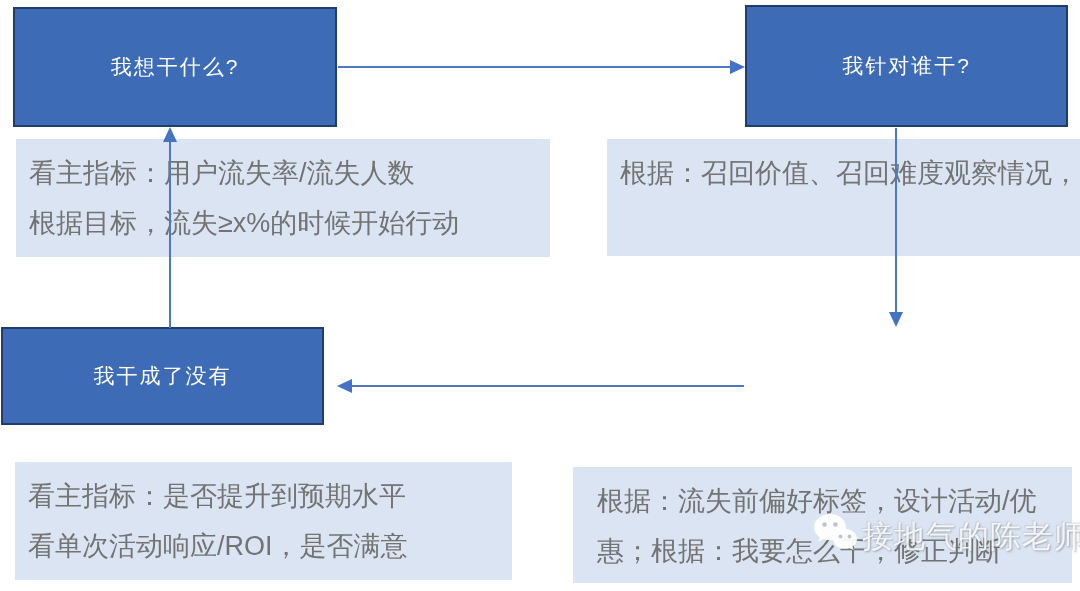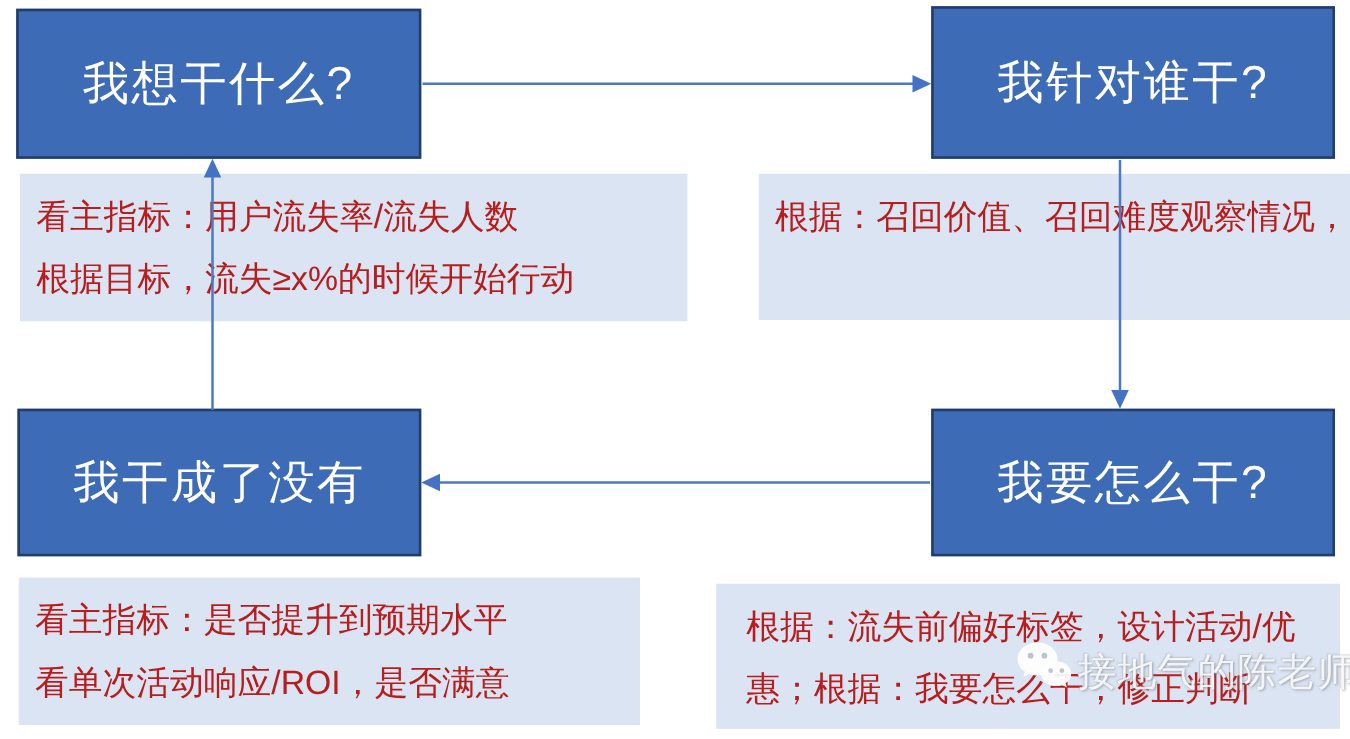--- a/index.html
+++ b/index.html
@@ -17,34 +17,34 @@
 
   
   .node {
     position: absolute;
     background: #3D6BB5;
     border: 2px solid #203D6B;
     color: #ffffff;
     display: flex;
     align-items: center;
     justify-content: center;
-    font-size: 37px;
+    font-size: 21px;
     letter-spacing: 2px;
     z-index: 2;
   }
   #node-q1 { left: 13px;  top: 7px;   width: 324px; height: 120px; }
   #node-q2 { left: 745px; top: 5px;   width: 323px; height: 122px; }
   #node-q3 { left: 745px; top: 327px; width: 323px; height: 118px; }
-  #node-q4 { left: 14px;  top: 327px; width: 323px; height: 118px; }
+  #node-q4 { left: 1px;  top: 327px; width: 323px; height: 98px; }
 
   
   .note {
     position: absolute;
     background: #DBE4F2;
-    color: #b91c1c;
+    color: #737373;
     font-size: 27px;
     z-index: 1;
     padding: 9px 6px 0 13px;
   }
   .note .line {
     display: block;
     line-height: 50px;
     white-space: nowrap;
   }
   #note-n1 { left: 16px;  top: 139px; width: 534px; height: 118px; }
@@ -93,23 +93,20 @@
 <body>
 
 <div class="canvas">
 
   <div class="node" id="node-q1">
     <span>我想干什么?</span>
   </div>
   <div class="node" id="node-q2">
     <span>我针对谁干?</span>
   </div>
-  <div class="node" id="node-q3">
-    <span>我要怎么干?</span>
-  </div>
   <div class="node" id="node-q4">
     <span>我干成了没有</span>
   </div>
 
   <div class="note" id="note-n1">
     <span class="line">看主指标：用户流失率/流失人数</span>
     <span class="line">根据目标，流失≥x%的时候开始行动</span>
   </div>
   <div class="note" id="note-n2">
     <span class="line">根据：召回价值、召回难度观察情况，</span>

